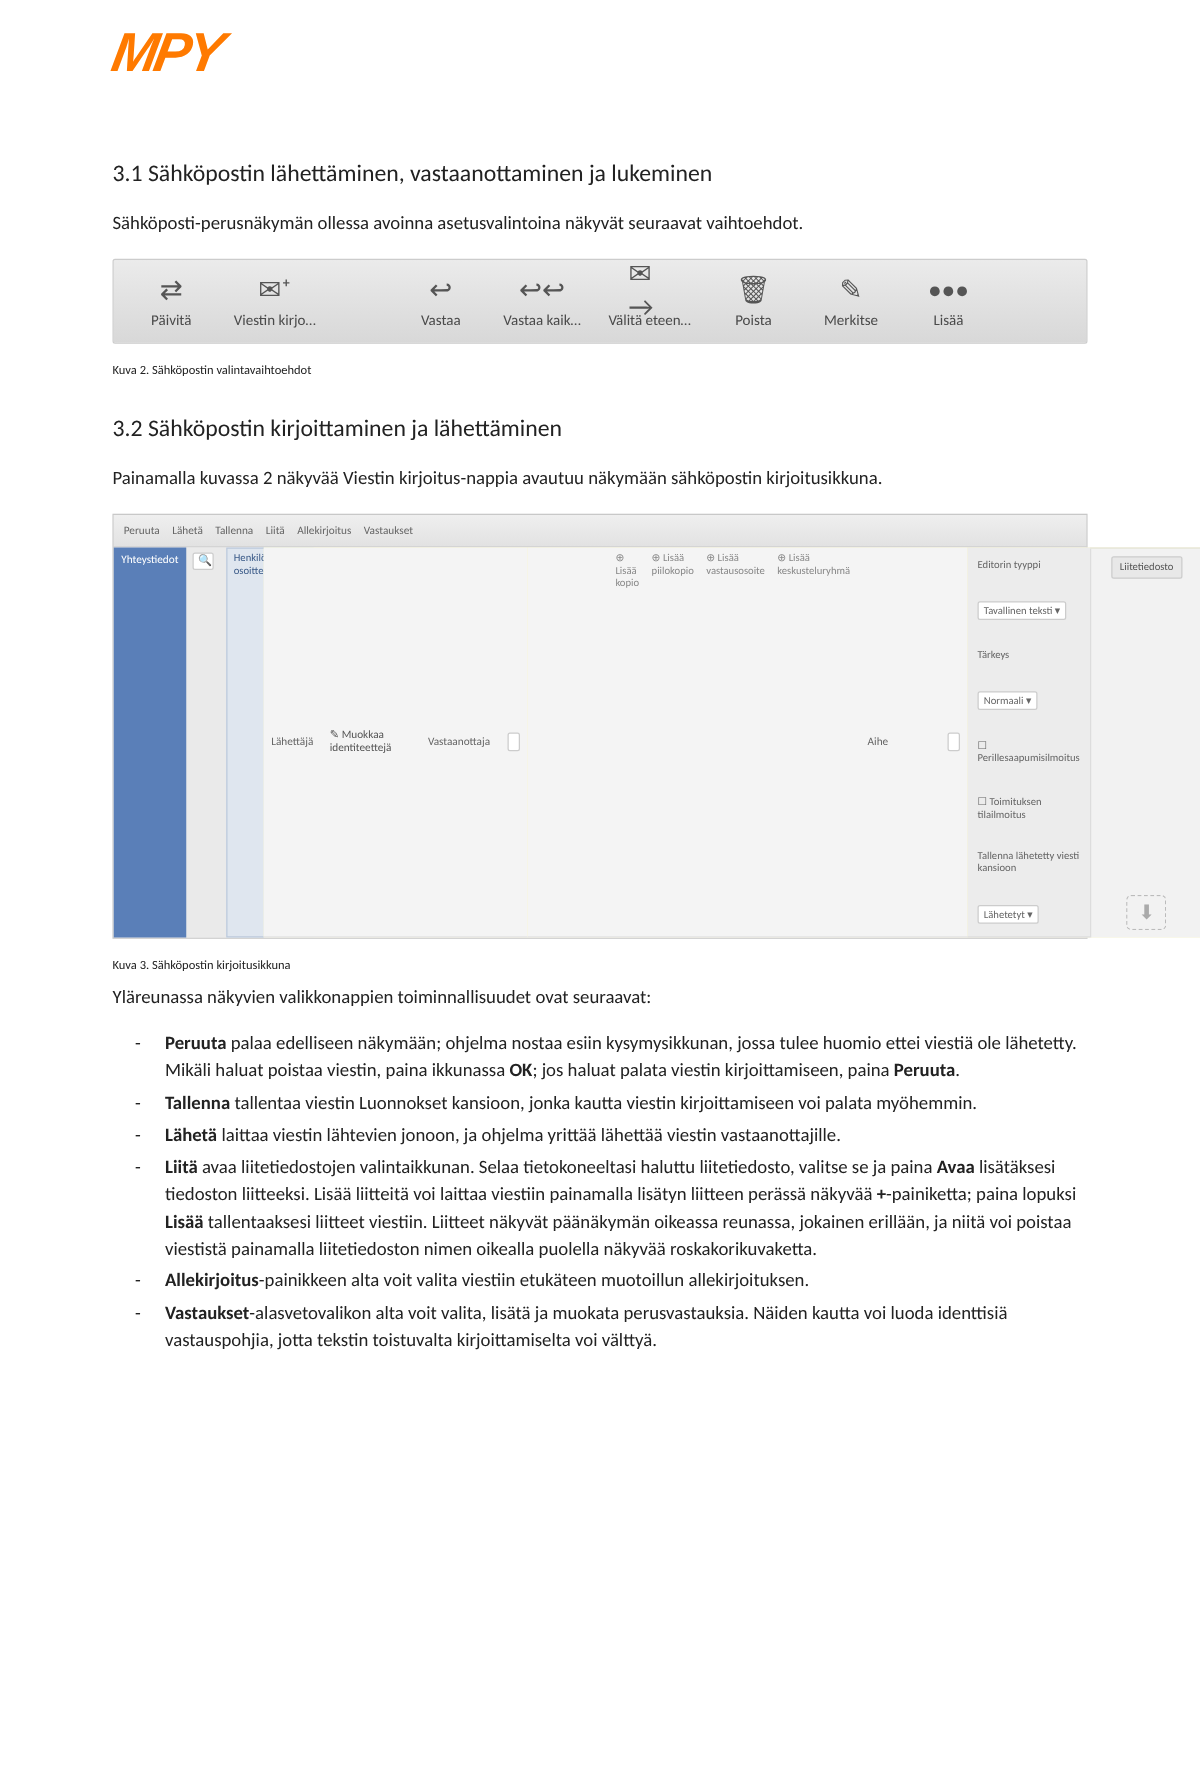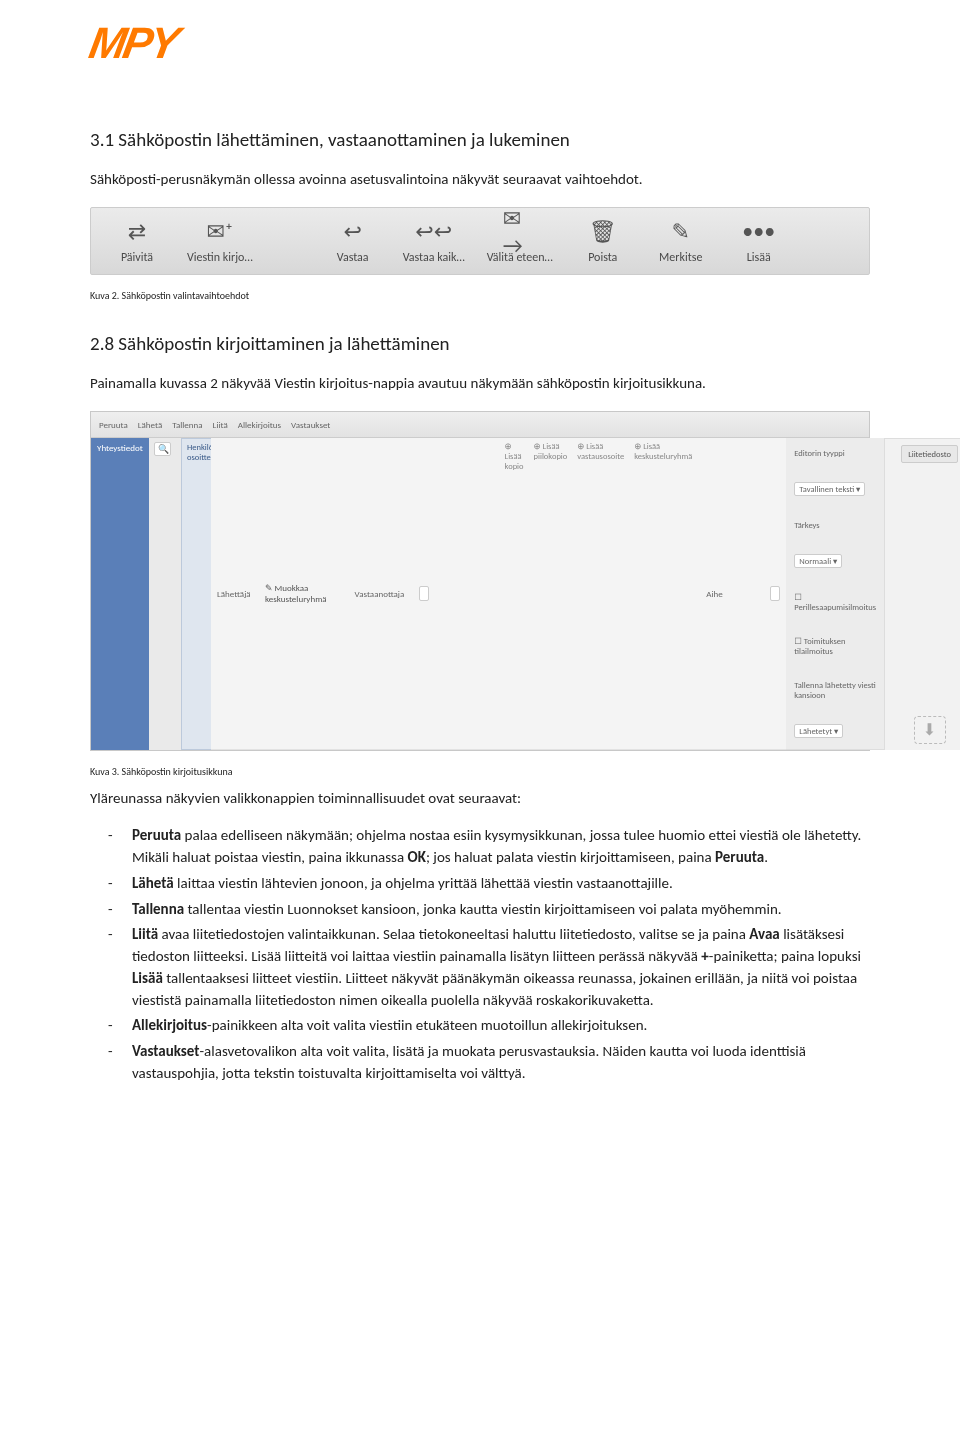--- a/index.html
+++ b/index.html
@@ -259,21 +259,21 @@
     <div>Merkitse</div>
   </div>
   <div class="tb-item">
     <div class="ic">•••</div>
     <div>Lisää</div>
   </div>
 </div>
 
 <p class="caption">Kuva 2. Sähköpostin valintavaihtoehdot</p>
 
-<h2 class="section">2.8 Sähköpostin kirjoittaminen ja lähettäminen</h2>
+<h2 class="section">3.2 Sähköpostin kirjoittaminen ja lähettäminen</h2>
 <p class="body">Painamalla kuvassa 2 näkyvää Viestin kirjoitus-nappia avautuu näkymään sähköpostin kirjoitusikkuna.</p>
 
 <div class="shot-compose">
   <div class="cw-top">
     <div class="btn">Peruuta</div>
     <div class="btn">Lähetä</div>
     <div class="btn">Tallenna</div>
     <div class="btn">Liitä</div>
     <div class="btn">Allekirjoitus</div>
     <div class="btn">Vastaukset</div>
@@ -285,21 +285,21 @@
       <div class="cw-side-item">Henkilökohtaiset osoitteet</div>
       <div class="cw-side-foot">
         <span>To ⁺</span>
         <span>Cc ⁺</span>
         <span>Bcc ⁺</span>
       </div>
     </div>
     <div class="cw-content">
       <div class="cw-row">
         <div class="lbl">Lähettäjä</div>
-        <div>✎ Muokkaa keskusteluryhmä</div>
+        <div>✎ Muokkaa identiteettejä</div>
       </div>
       <div class="cw-row">
         <div class="lbl">Vastaanottaja</div>
         <div class="fld"></div>
       </div>
       <div class="cw-opts">
         <span>⊕ Lisää kopio</span>
         <span>⊕ Lisää piilokopio</span>
         <span>⊕ Lisää vastausosoite</span>
         <span>⊕ Lisää keskusteluryhmä</span>
@@ -330,26 +330,26 @@
 </div>
 
 <p class="caption">Kuva 3. Sähköpostin kirjoitusikkuna</p>
 <p class="body">Yläreunassa näkyvien valikkonappien toiminnallisuudet ovat seuraavat:</p>
 
 <ul class="dash">
   <li>
     <b>Peruuta</b><span> palaa edelliseen näkymään; ohjelma nostaa esiin kysymysikkunan, jossa tulee huomio ettei viestiä ole lähetetty. Mikäli haluat poistaa viestin, paina ikkunassa </span><b>OK</b><span>; jos haluat palata viestin kirjoittamiseen, paina </span><b>Peruuta</b><span>.</span>
   </li>
   <li>
+    <b>Tallenna</b><span> tallentaa viestin Luonnokset kansioon, jonka kautta viestin kirjoittamiseen voi palata myöhemmin.</span>
+  </li>
+  <li>
     <b>Lähetä</b><span> laittaa viestin lähtevien jonoon, ja ohjelma yrittää lähettää viestin vastaanottajille.</span>
   </li>
   <li>
-    <b>Tallenna</b><span> tallentaa viestin Luonnokset kansioon, jonka kautta viestin kirjoittamiseen voi palata myöhemmin.</span>
-  </li>
-  <li>
     <b>Liitä</b><span> avaa liitetiedostojen valintaikkunan. Selaa tietokoneeltasi haluttu liitetiedosto, valitse se ja paina </span><b>Avaa</b><span> lisätäksesi tiedoston liitteeksi. Lisää liitteitä voi laittaa viestiin painamalla lisätyn liitteen perässä näkyvää </span><b>+</b><span>-painiketta; paina lopuksi </span><b>Lisää</b><span> tallentaaksesi liitteet viestiin. Liitteet näkyvät päänäkymän oikeassa reunassa, jokainen erillään, ja niitä voi poistaa viestistä painamalla liitetiedoston nimen oikealla puolella näkyvää roskakorikuvaketta.</span>
   </li>
   <li>
     <b>Allekirjoitus</b><span>-painikkeen alta voit valita viestiin etukäteen muotoillun allekirjoituksen.</span>
   </li>
   <li>
     <b>Vastaukset</b><span>-alasvetovalikon alta voit valita, lisätä ja muokata perusvastauksia. Näiden kautta voi luoda identtisiä vastauspohjia, jotta tekstin toistuvalta kirjoittamiselta voi välttyä.</span>
   </li>
 </ul>
 

